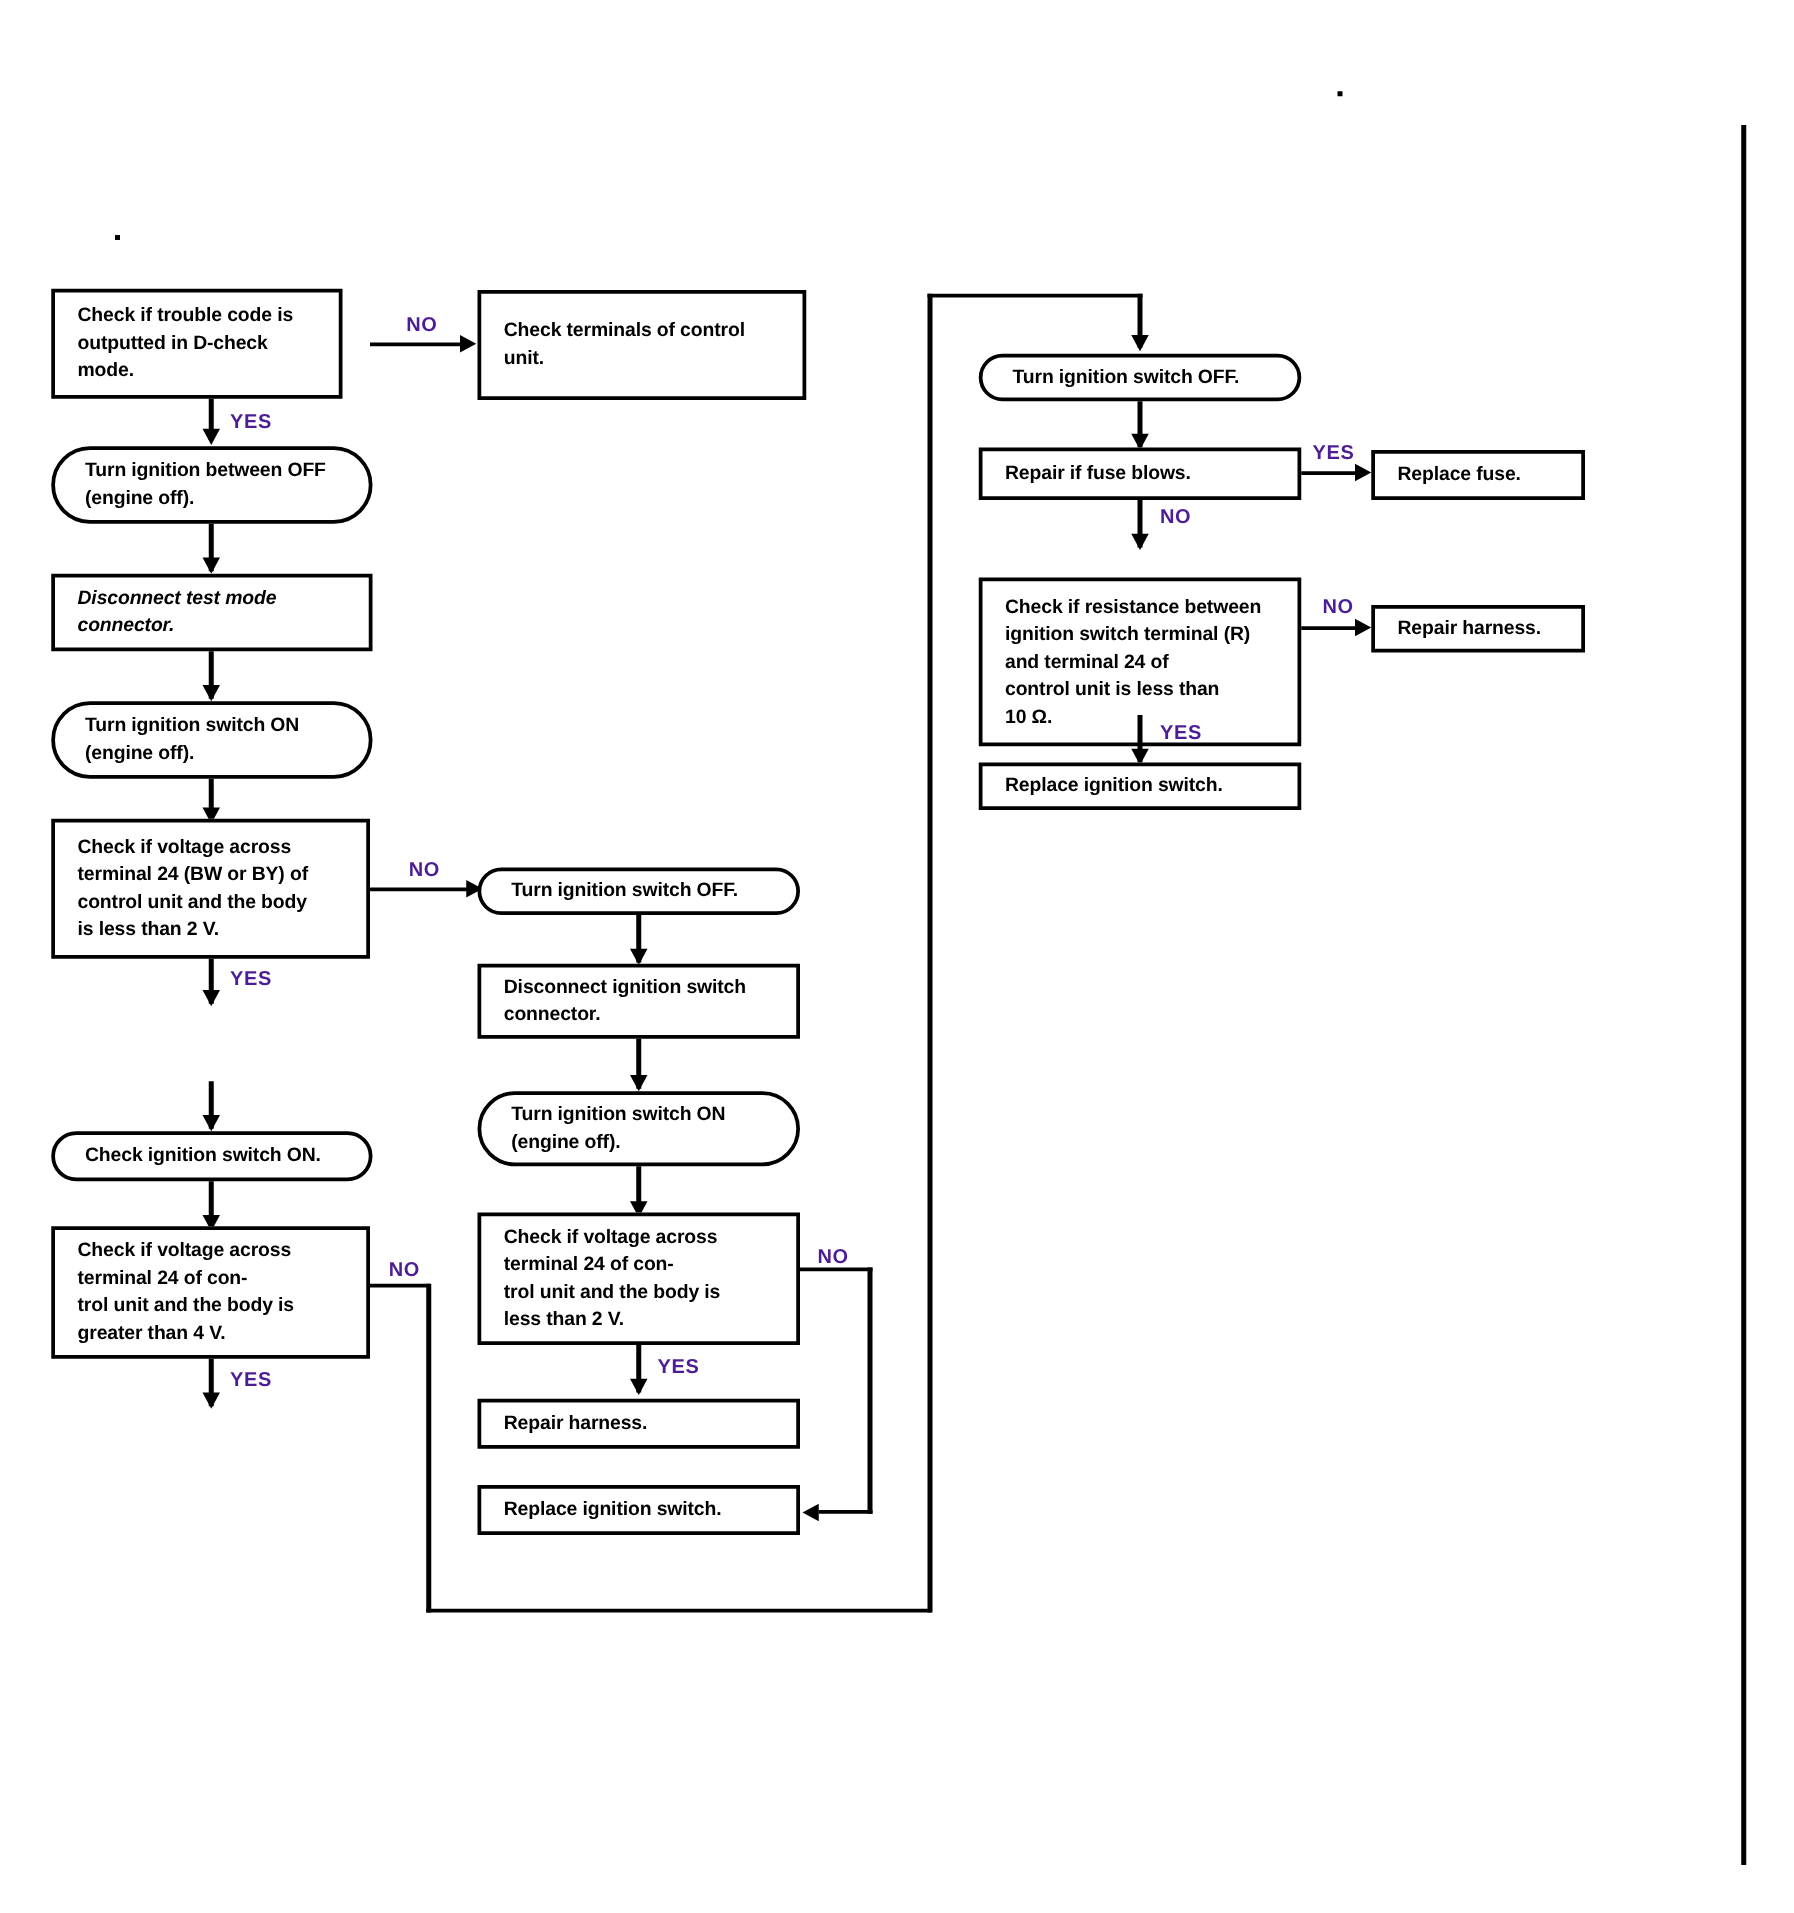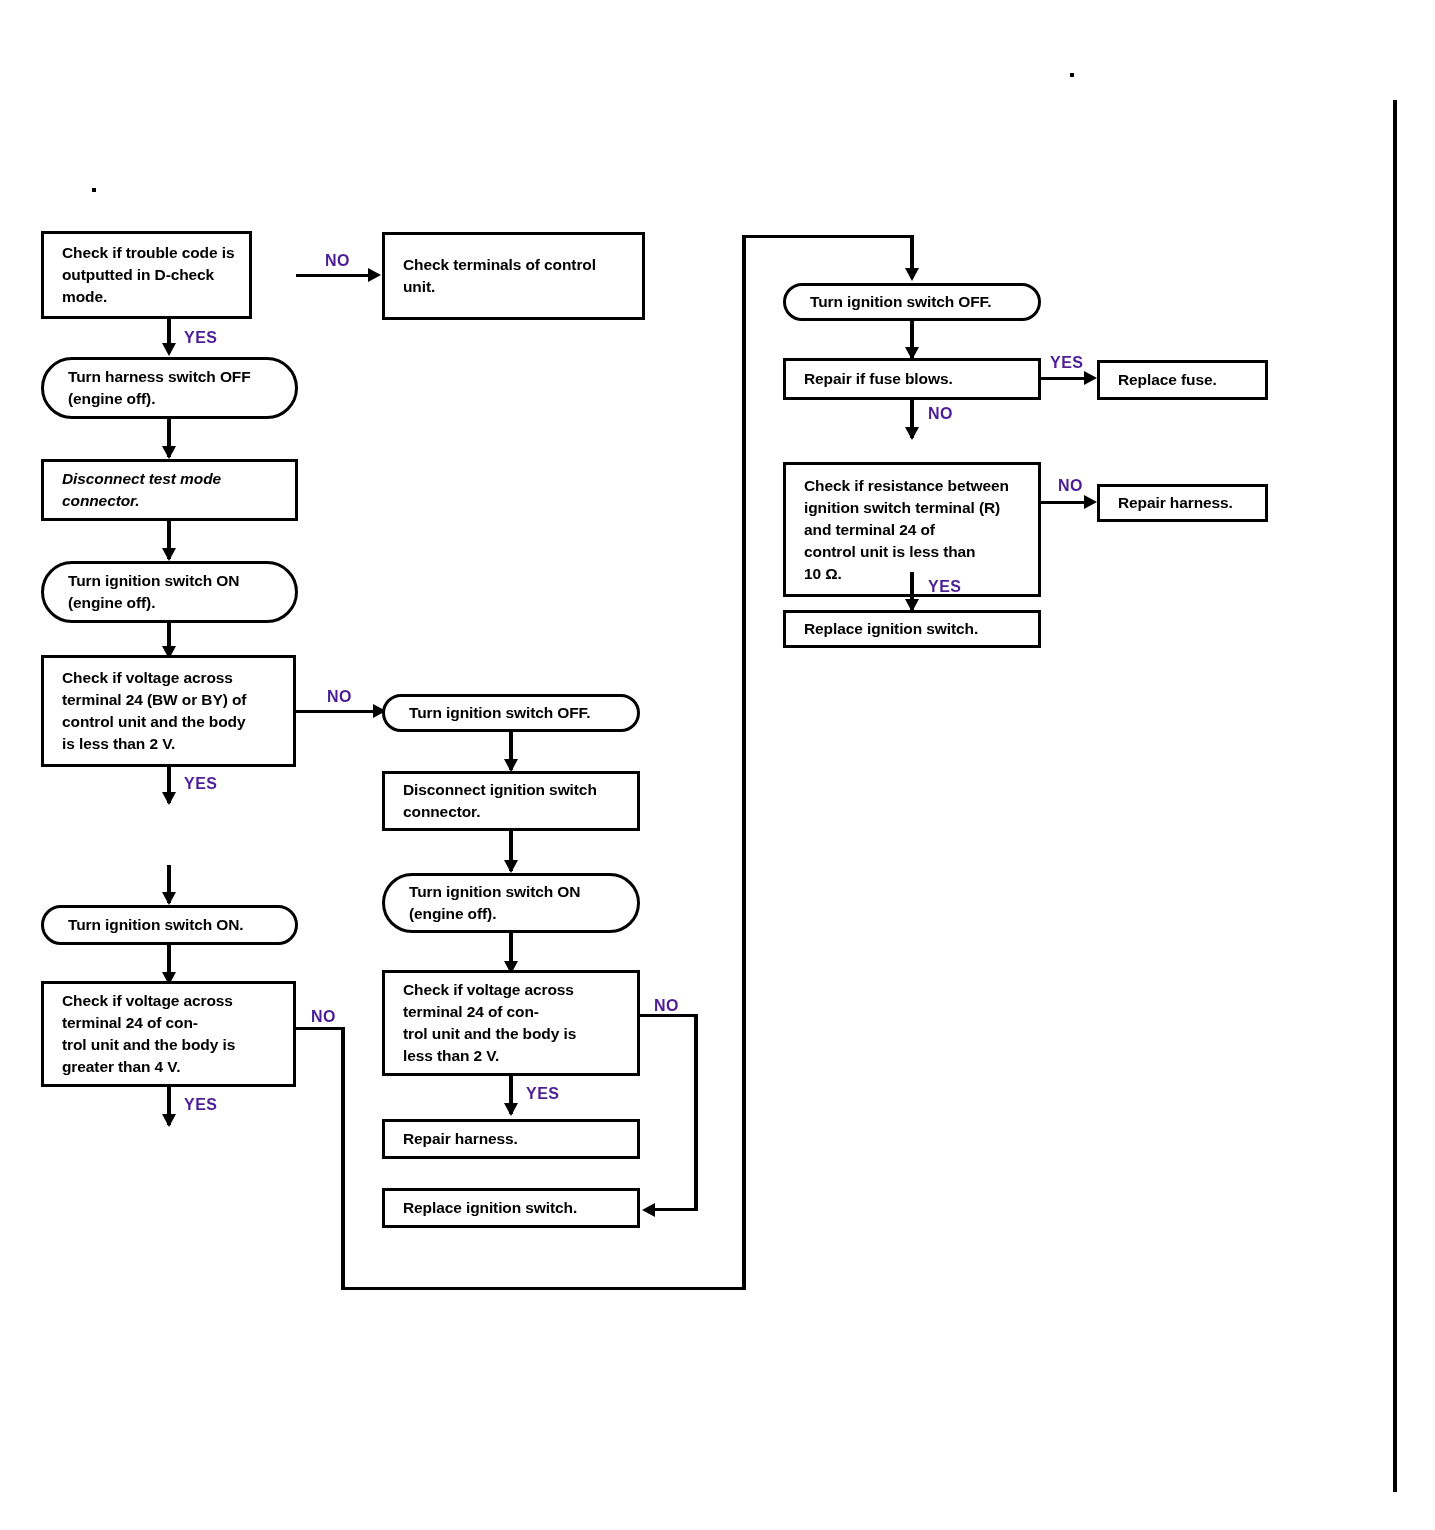--- a/index.html
+++ b/index.html
@@ -95,41 +95,41 @@
 </style>
 </head>
 <body>
 
 <div id="page">
 
   <div class="rule-right" style="left:1393px; top:100px; width:4px; height:1392px;"></div>
   <div class="speck" style="left:1070px; top:73px;"></div>
   <div class="speck" style="left:92px; top:188px;"></div>
 
-  <div class="node rect" style="left:41px; top:231px; width:211px; height:88px;">
+  <div class="node rect" style="left:41px; top:231px; width:233px; height:88px;">
     <span class="txt">Check if trouble code is
 outputted in D-check
 mode.</span>
   </div>
 
   <div class="ln h" style="left:296px; top:274px; width:74px;"></div>
   <div class="arrow right" style="left:368px; top:268px;"></div>
   <div class="blabel" style="left:325px; top:252px;">NO</div>
 
   <div class="node rect" style="left:382px; top:232px; width:263px; height:88px;">
     <span class="txt">Check terminals of control
 unit.</span>
   </div>
 
   <div class="ln v" style="left:167px; top:319px; width:4px; height:33px;"></div>
   <div class="arrow down" style="left:162px; top:343px;"></div>
   <div class="blabel" style="left:184px; top:329px;">YES</div>
 
   <div class="node pill" style="left:41px; top:357px; width:257px; height:62px;">
-    <span class="txt">Turn harness switch OFF
+    <span class="txt">Turn ignition between OFF
 (engine off).</span>
   </div>
 
   <div class="ln v" style="left:167px; top:419px; width:4px; height:38px;"></div>
   <div class="arrow down" style="left:162px; top:446px;"></div>
 
   <div class="node rect" style="left:41px; top:459px; width:257px; height:62px;font-style:italic;">
     <span class="txt">Disconnect test mode
 connector.</span>
   </div>
@@ -158,21 +158,21 @@
 
   <div class="ln v" style="left:167px; top:767px; width:4px; height:36px;"></div>
   <div class="arrow down" style="left:162px; top:792px;"></div>
   <div class="blabel" style="left:184px; top:775px;">YES</div>
 
 
   <div class="ln v" style="left:167px; top:865px; width:4px; height:38px;"></div>
   <div class="arrow down" style="left:162px; top:892px;"></div>
 
   <div class="node pill" style="left:41px; top:905px; width:257px; height:40px;">
-    <span class="txt">Turn ignition switch ON.</span>
+    <span class="txt">Check ignition switch ON.</span>
   </div>
 
   <div class="ln v" style="left:167px; top:945px; width:4px; height:38px;"></div>
   <div class="arrow down" style="left:162px; top:972px;"></div>
 
   <div class="node rect" style="left:41px; top:981px; width:255px; height:106px;">
     <span class="txt">Check if voltage across
 terminal 24 of con-
 trol unit and the body is
 greater than 4 V.</span>

